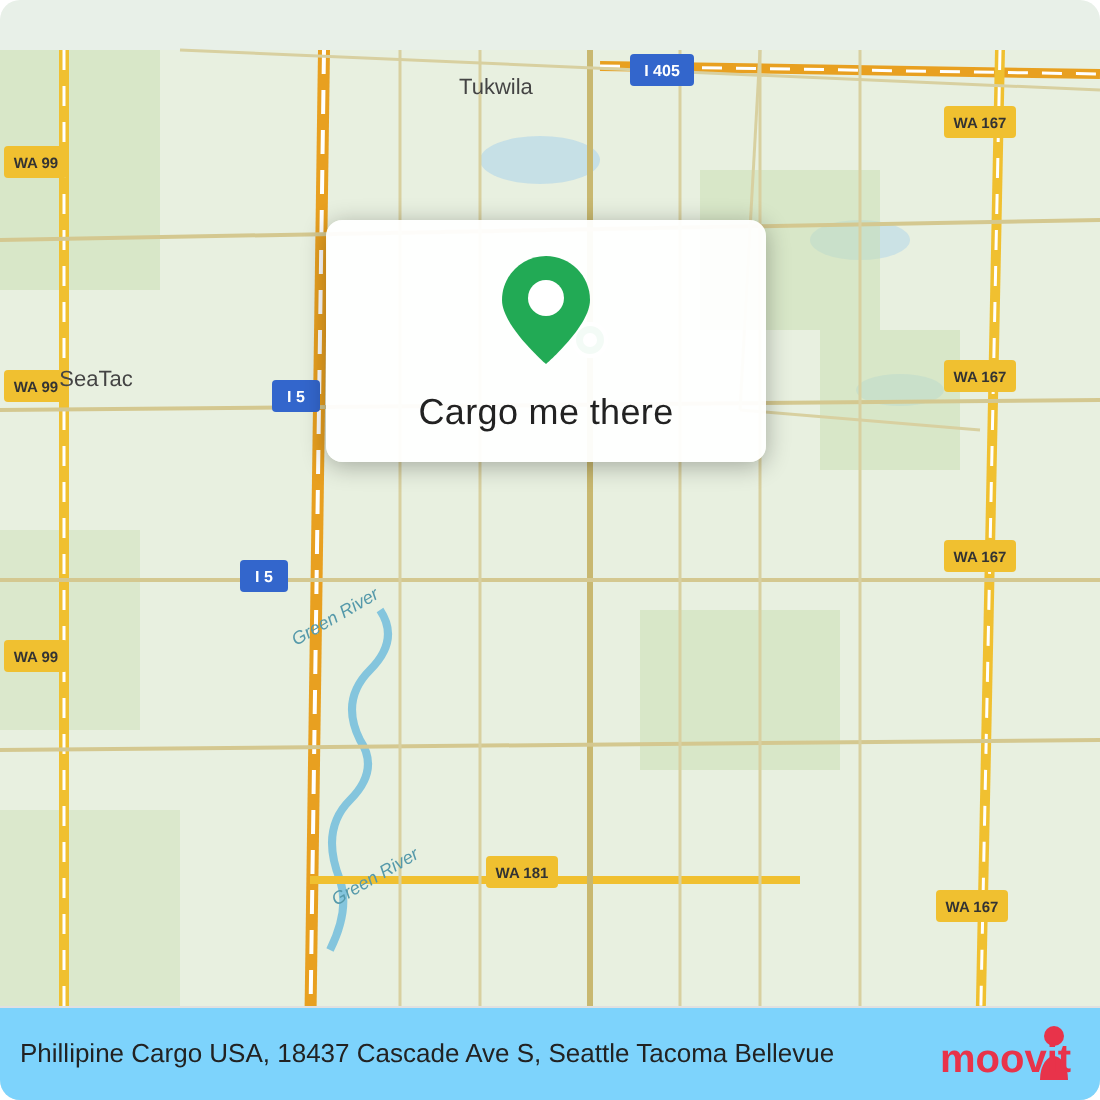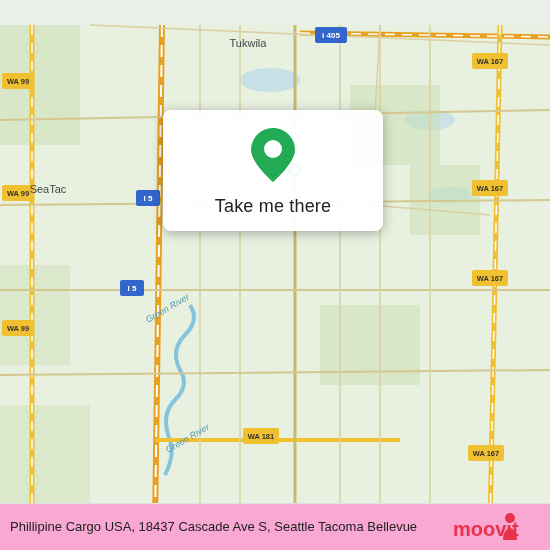--- a/index.html
+++ b/index.html
@@ -10,20 +10,21 @@
       font-family: Arial, sans-serif;
       position: relative;
     }
 
     #map-container {
       width: 550px;
       height: 550px;
       position: relative;
       background-color: #e8f0e8;
       overflow: hidden;
+      border-radius: 10px;
     }
 
     
     #map-bg {
       position: absolute;
       top: 0; left: 0;
       width: 100%; height: 100%;
     }
 
     
@@ -58,22 +59,22 @@
       letter-spacing: 0.01em;
       padding: 0;
     }
 
     
     #bottom-bar {
       position: absolute;
       bottom: 0;
       left: 0;
       width: 100%;
-      background: #f9a8d4;
-      padding: 8px 27px 10px 10px;
+      background: #7dd3fc;
+      padding: 8px 10px 10px 10px;
       display: flex;
       align-items: center;
       justify-content: space-between;
       z-index: 10;
       border-top: 1px solid #e0e0e0;
     }
 
     #bottom-address {
       font-size: 13px;
       color: #222;
@@ -193,21 +194,21 @@
     <circle cx="295" cy="145" r="3.5" fill="white"></circle>
   </svg>
 
   <div id="popup-card">
 
     <svg id="popup-pin" viewBox="0 0 44 54" xmlns="http://www.w3.org/2000/svg">
       <path d="M22 0 C10 0 0 9.8 0 22 C0 35 22 54 22 54 C22 54 44 35 44 22 C44 9.8 34 0 22 0Z" fill="#22aa55"></path>
       <circle cx="22" cy="21" r="9" fill="white"></circle>
     </svg>
 
-    <button id="take-me-there-btn">Take me there</button>
+    <button id="take-me-there-btn">Cargo me there</button>
   </div>
 
 
   <div id="bottom-bar">
     <div id="bottom-address">Phillipine Cargo USA, 18437 Cascade Ave S, Seattle Tacoma Bellevue</div>
     <div id="moovit-logo">
 
       <svg width="70" height="28" viewBox="0 0 70 28" xmlns="http://www.w3.org/2000/svg">
 
         <circle cx="57" cy="6" r="5" fill="#e8334a"></circle>

